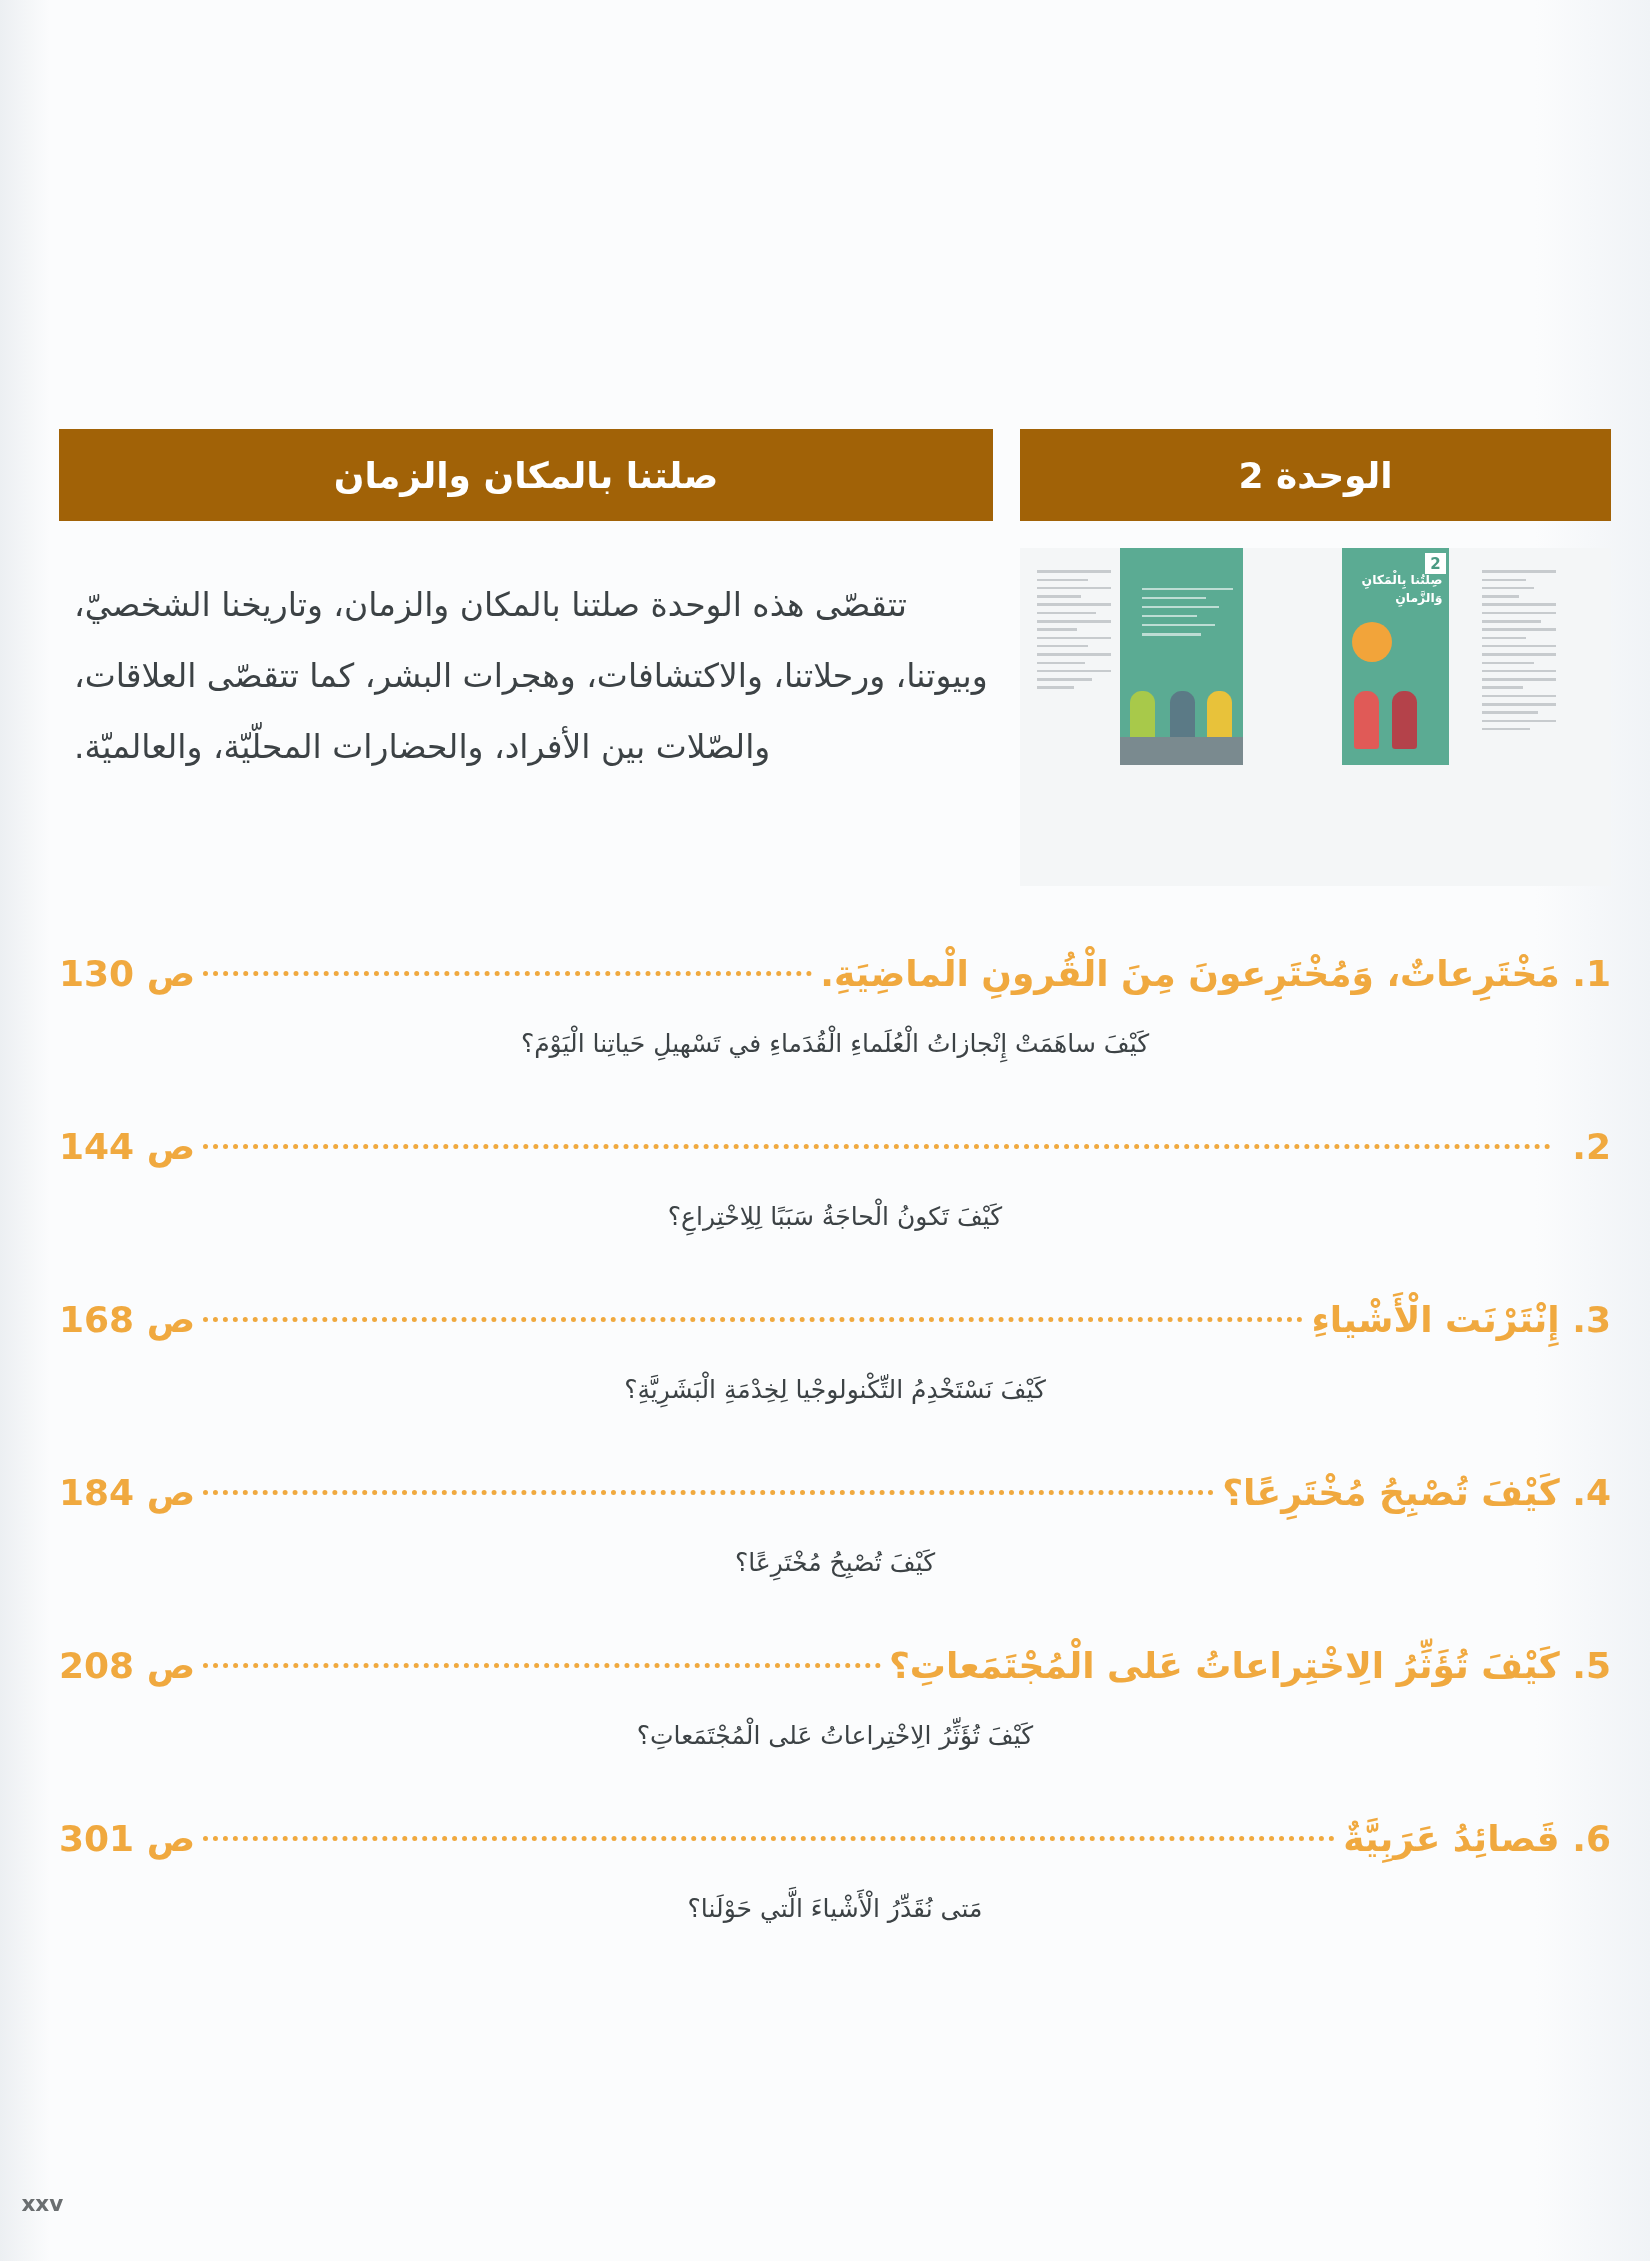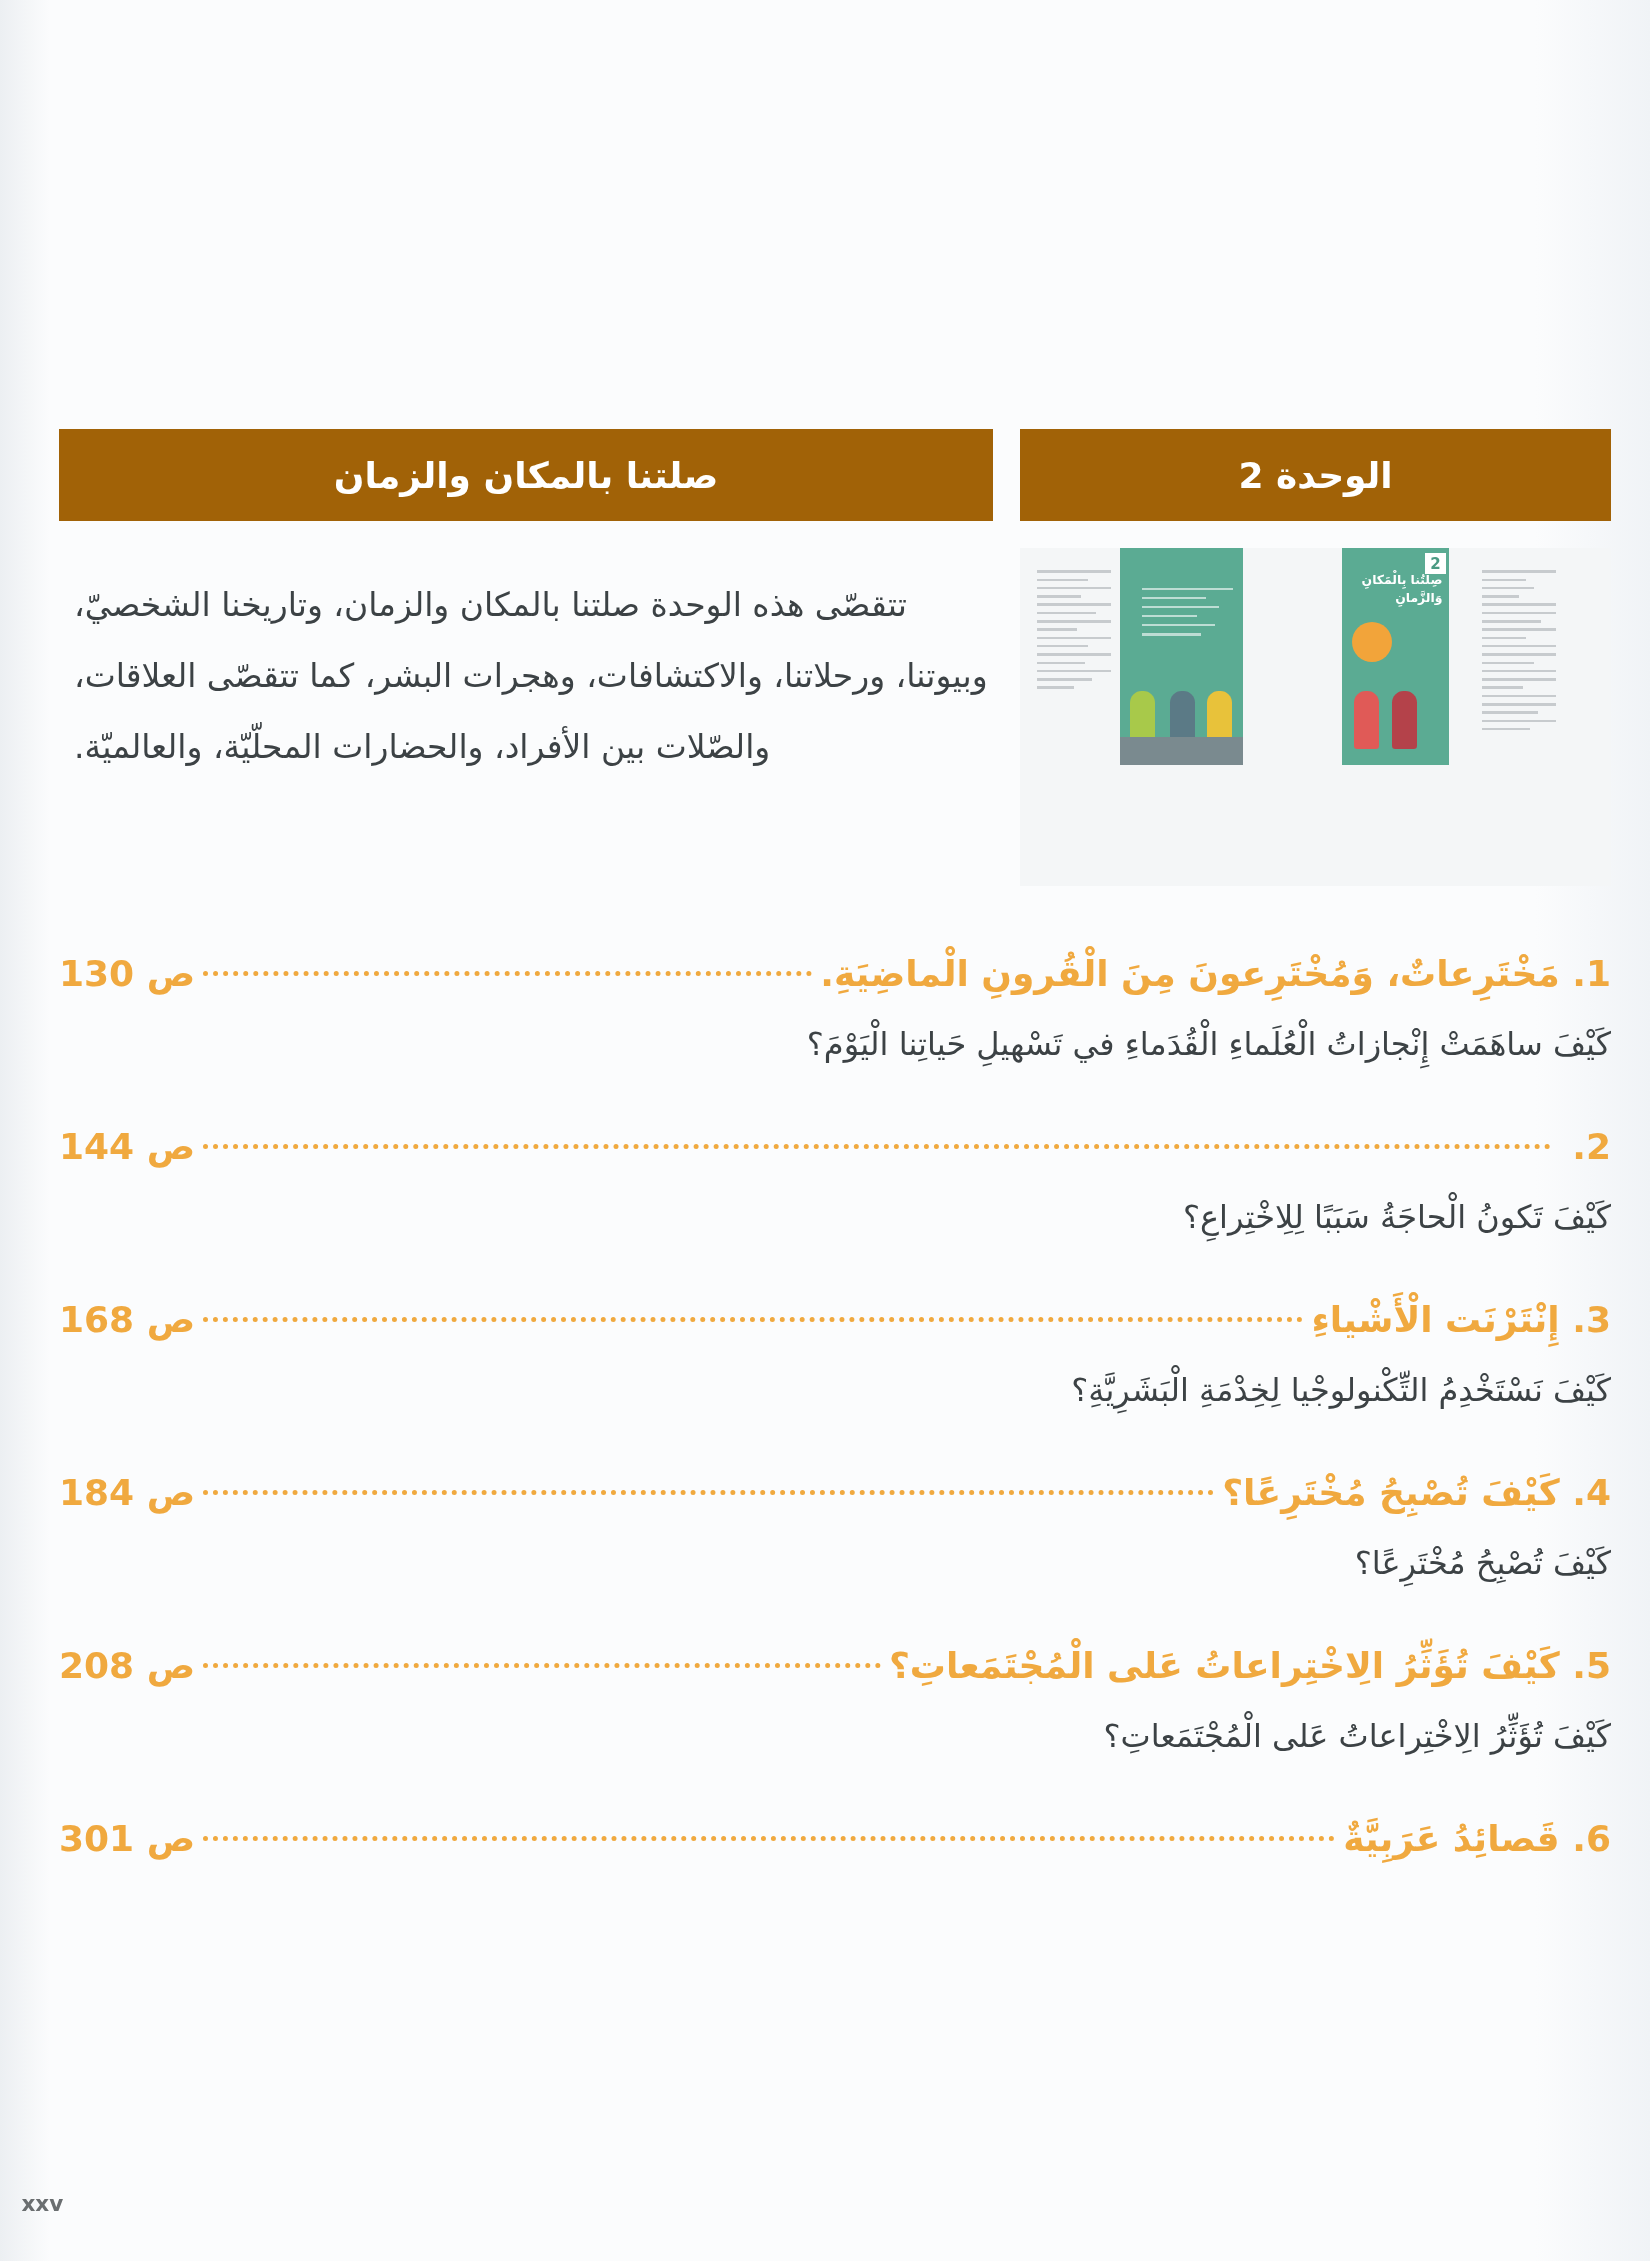--- a/index.html
+++ b/index.html
@@ -72,21 +72,21 @@
     .toc-head {
       display: flex; direction: rtl; align-items: baseline;
       font-size: 36px; font-weight: bold; color: #f0a93f; height: 66px; line-height: 66px;
     }
     .toc-head .title { white-space: nowrap; }
     .toc-head .dots {
       flex: 1; border-bottom: 5.8px dotted #f0a93f; margin: 0 8.3px; transform: translateY(-10px);
     }
     .toc-head .page { white-space: nowrap; direction: rtl; }
     .toc-q {
-      direction: rtl; text-align: right; font-size: 32px; color: #3c4245;
+      direction: rtl; text-align: center; font-size: 25px; color: #3c4245;
       height: 74px; line-height: 74px;
     }
     .footer-page {
       position: absolute; left: 21.5px; top: 2191px; font-size: 21.5px; font-weight: bold; color: #6a6e70;
     }
   </style>
 </head>
 <body>
 
 <div class="page-shade-left"></div>
@@ -209,17 +209,18 @@
     </div>
     <div class="toc-q">كَيْفَ تُؤَثِّرُ الِاخْتِراعاتُ عَلى الْمُجْتَمَعاتِ؟</div>
   </div>
   <div class="toc-item">
     <div class="toc-head">
       <span class="title">6.</span>&nbsp;
       <span class="title">قَصائِدُ عَرَبِيَّةٌ</span>
       <span class="dots"></span>
       <span class="page">ص 301</span>
     </div>
+    <div class="toc-q">مَتى نُقَدِّرُ الْأَشْياءَ الَّتي حَوْلَنا؟</div>
   </div>
 </div>
 
 <div class="footer-page">xxv</div>
 
 
 </body></html>

